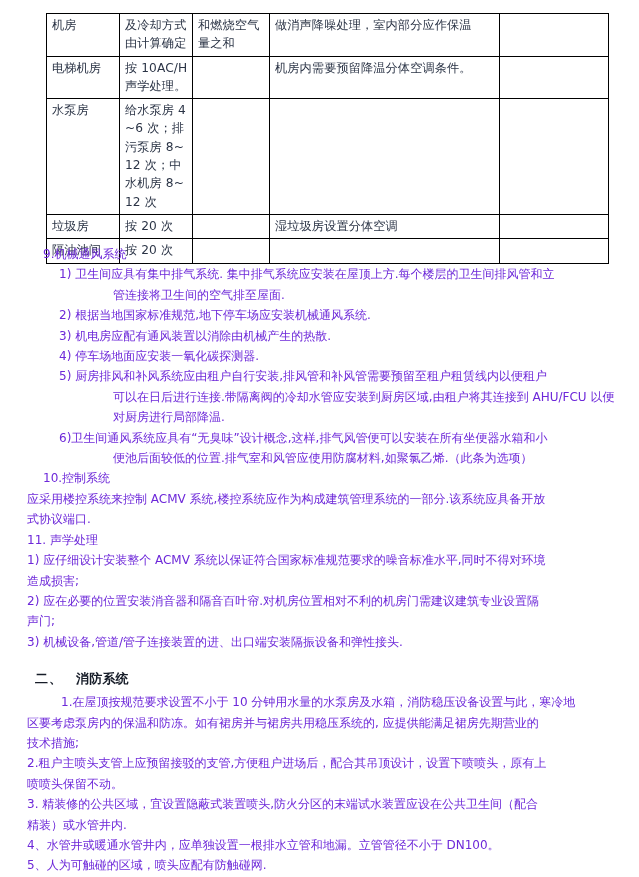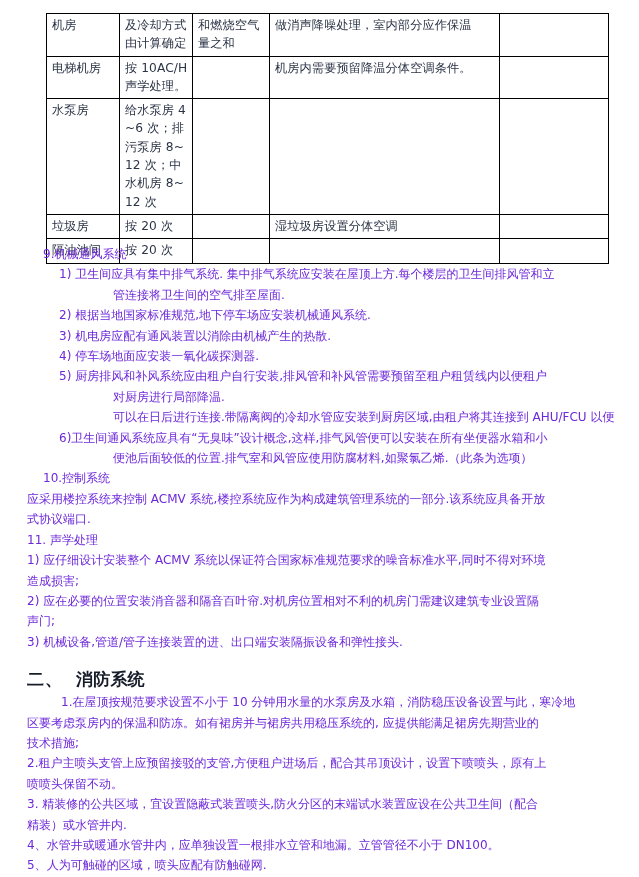--- a/index.html
+++ b/index.html
@@ -66,26 +66,27 @@
   .lvl0 { padding-left: 43px; }
   .lvl1 { padding-left: 59px; text-indent: 0; }
   .lvl1b { padding-left: 59px; }
   .lvl2 { padding-left: 73px; margin-left: 40px; }
   .lvl-flush { padding-left: 27px; }
   .lvl-fp { padding-left: 43px; margin-left: 18px; }
   .lvl-fp2 { padding-left: 27px; }
   .gap-md { height: 14px; }
 
   .sec-head {
-    font-size: 17px;
+    font-size: 13px;
     font-weight: bold;
     color: #161c28;
     padding-left: 27px;
     line-height: 26px;
     letter-spacing: 0.2px;
+    margin-left: 8px;
   }
   .sec-head .sec-num { letter-spacing: 1px; }
   .sec-head .sec-title { margin-left: 13px; }
 
   .num-lbl { display: inline-block; }
 </style>
 </head>
 <body>
 
 <div class="page">
@@ -159,22 +160,22 @@
 
     <div class="ln lvl1">
       <span class="num-lbl">4)</span>
       <span>停车场地面应安装一氧化碳探测器.</span>
     </div>
 
     <div class="ln lvl1">
       <span class="num-lbl">5)</span>
       <span>厨房排风和补风系统应由租户自行安装,排风管和补风管需要预留至租户租赁线内以便租户</span>
     </div>
+    <div class="ln lvl2">可以在日后进行连接.带隔离阀的冷却水管应安装到厨房区域,由租户将其连接到 AHU/FCU 以便</div>
     <div class="ln lvl2">对厨房进行局部降温.</div>
-    <div class="ln lvl2">可以在日后进行连接.带隔离阀的冷却水管应安装到厨房区域,由租户将其连接到 AHU/FCU 以便</div>
 
     <div class="ln lvl1b"><span class="num-lbl">6)</span><span>卫生间通风系统应具有“无臭味”设计概念,这样,排气风管便可以安装在所有坐便器水箱和小</span></div>
     <div class="ln lvl2">便池后面较低的位置.排气室和风管应使用防腐材料,如聚氯乙烯.（此条为选项）</div>
 
     <div class="ln lvl0">10.控制系统</div>
     <div class="ln lvl-flush">应采用楼控系统来控制 ACMV 系统,楼控系统应作为构成建筑管理系统的一部分.该系统应具备开放</div>
     <div class="ln lvl-flush">式协议端口.</div>
 
     <div class="ln lvl-flush">11. 声学处理</div>
 

